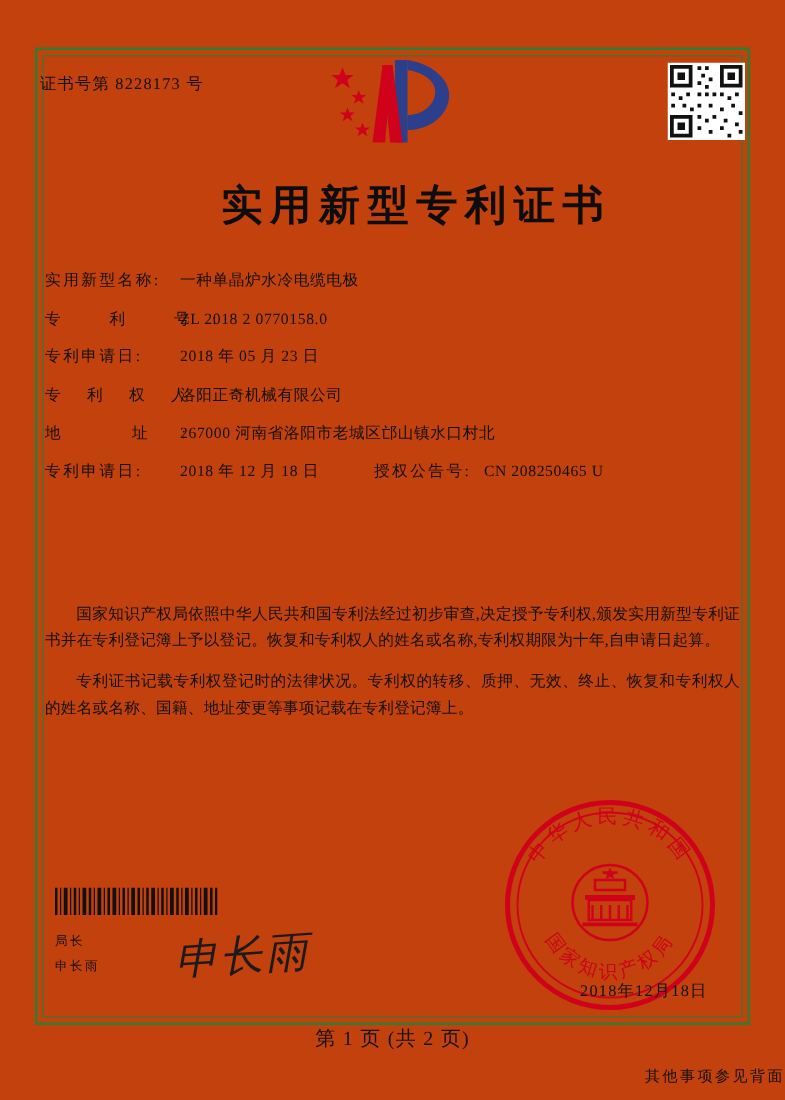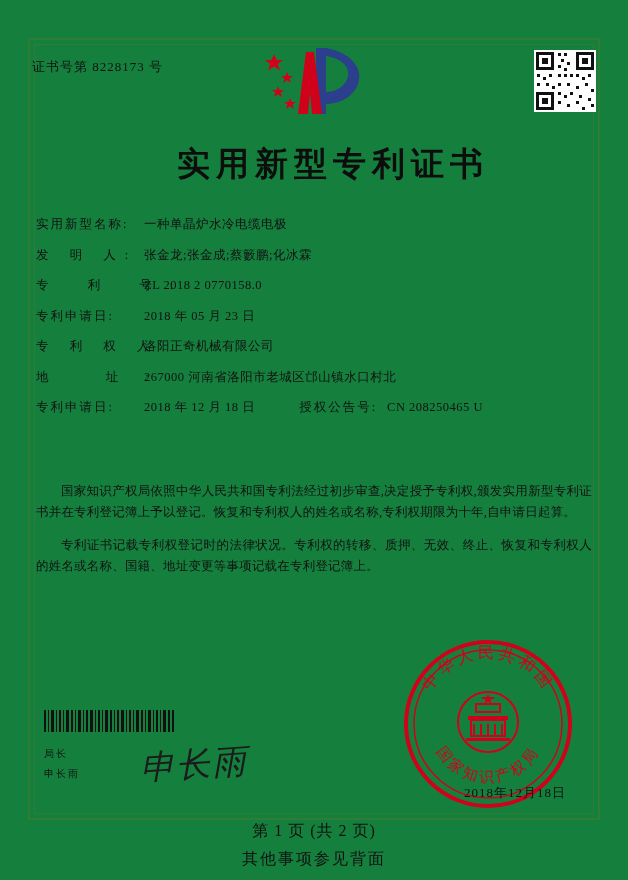--- a/index.html
+++ b/index.html
@@ -11,21 +11,21 @@
     height: 880px;
     background: #ffffff;
     font-family: "Liberation Serif", "DejaVu Serif", serif;
     color: #1a1a1a;
     position: relative;
     overflow: hidden;
   }
   .page {
     position: absolute;
     inset: 0;
-    background: #15803d;
+    background: #c2410c;
   }
   
   .border-outer {
     position: absolute;
     left: 28px;
     top: 38px;
     right: 28px;
     bottom: 60px;
     border: 2px solid #2f7d32;
   }
@@ -190,22 +190,22 @@
     text-align: center;
     font-size: 16px;
     color: #111;
     letter-spacing: 1px;
   }
   .footnote {
     position: absolute;
     left: 0;
     right: 0;
     bottom: 10px;
-    text-align: center;
-    font-size: 16px;
+    text-align: right;
+    font-size: 12px;
     color: #111;
     letter-spacing: 2px;
   }
 </style>
 </head>
 <body>
 
 <div class="page">
 
   <div class="border-outer"></div>
@@ -279,24 +279,20 @@
   </div>
 
   <div class="title">实用新型专利证书</div>
 
   <div class="fields">
     <div class="field-row">
       <span class="field-label label-w1">实用新型名称:</span>
       <span class="field-value">一种单晶炉水冷电缆电极</span>
     </div>
     <div class="field-row">
-      <span class="field-label label-w2">发 明 人:</span>
-      <span class="field-value">张金龙;张金成;蔡籔鹏;化冰霖</span>
-    </div>
-    <div class="field-row">
       <span class="field-label label-w3">专 利 号:</span>
       <span class="field-value">ZL 2018 2 0770158.0</span>
     </div>
     <div class="field-row">
       <span class="field-label label-w4">专利申请日:</span>
       <span class="field-value">2018 年 05 月 23 日</span>
     </div>
     <div class="field-row">
       <span class="field-label label-w5">专 利 权 人:</span>
       <span class="field-value">洛阳正奇机械有限公司</span>

